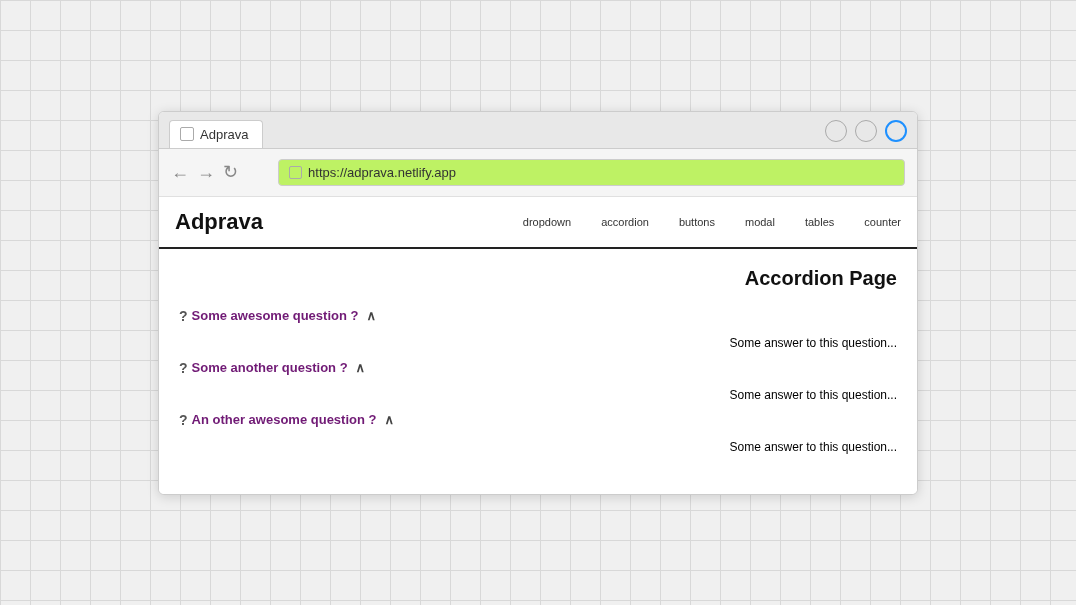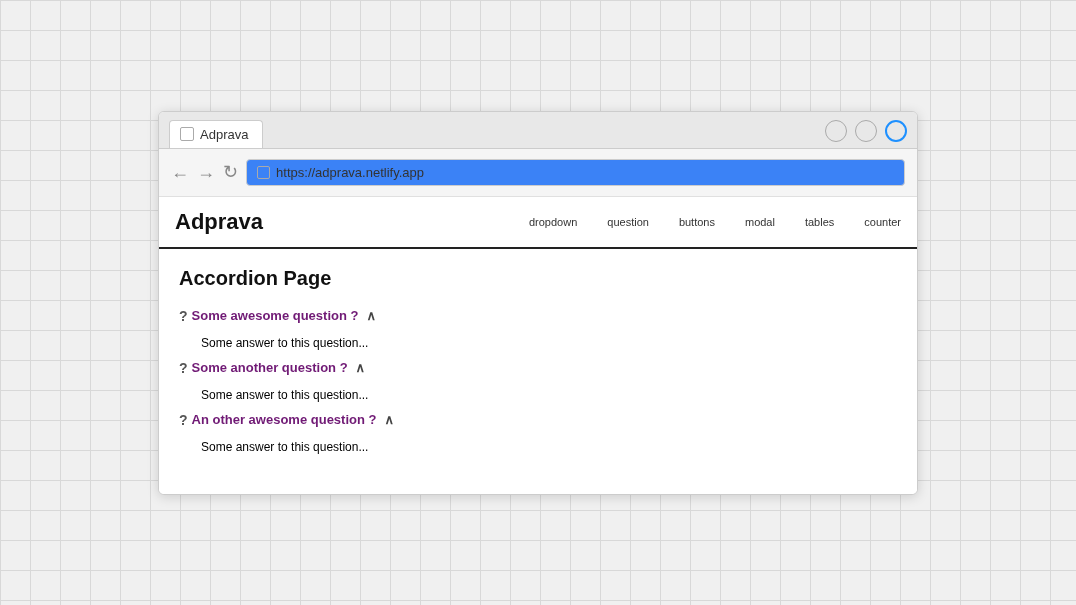--- a/index.html
+++ b/index.html
@@ -92,27 +92,28 @@
       font-size: 18px;
       color: #888;
       cursor: pointer;
       user-select: none;
     }
 
     .address-bar {
       flex: 1;
       display: flex;
       align-items: center;
-      background: #3b82f6;
+      background: #bef264;
       border: 1px solid #ccc;
       border-radius: 4px;
       padding: 5px 10px;
       font-size: 13px;
       color: #333;
       gap: 6px;
+      margin-left: 32px;
     }
 
     .address-icon {
       width: 13px;
       height: 13px;
       border: 1.5px solid #aaa;
       border-radius: 2px;
       display: inline-block;
       flex-shrink: 0;
     }
@@ -146,20 +147,21 @@
     .nav-link {
       font-size: 11px;
       color: #333;
       cursor: pointer;
       text-decoration: none;
     }
 
     
     .site-main {
       padding: 18px 20px 30px 20px;
+      text-align: right;
     }
 
     .page-title {
       font-size: 20px;
       font-weight: bold;
       color: #111;
       margin-bottom: 18px;
     }
 
     .accordion-item {
@@ -225,21 +227,21 @@
       <span class="address-icon"></span>
       <span class="address-text">https://adprava.netlify.app</span>
     </div>
   </div>
 
   <div class="site-content">
 
     <nav class="site-navbar">
       <span class="site-logo">Adprava</span>
       <a class="nav-link">dropdown</a>
-      <a class="nav-link">question</a>
+      <a class="nav-link">accordion</a>
       <a class="nav-link">buttons</a>
       <a class="nav-link">modal</a>
       <a class="nav-link">tables</a>
       <a class="nav-link">counter</a>
     </nav>
 
     <main class="site-main">
       <h1 class="page-title">Accordion Page</h1>
 
       <div class="accordion-item">

